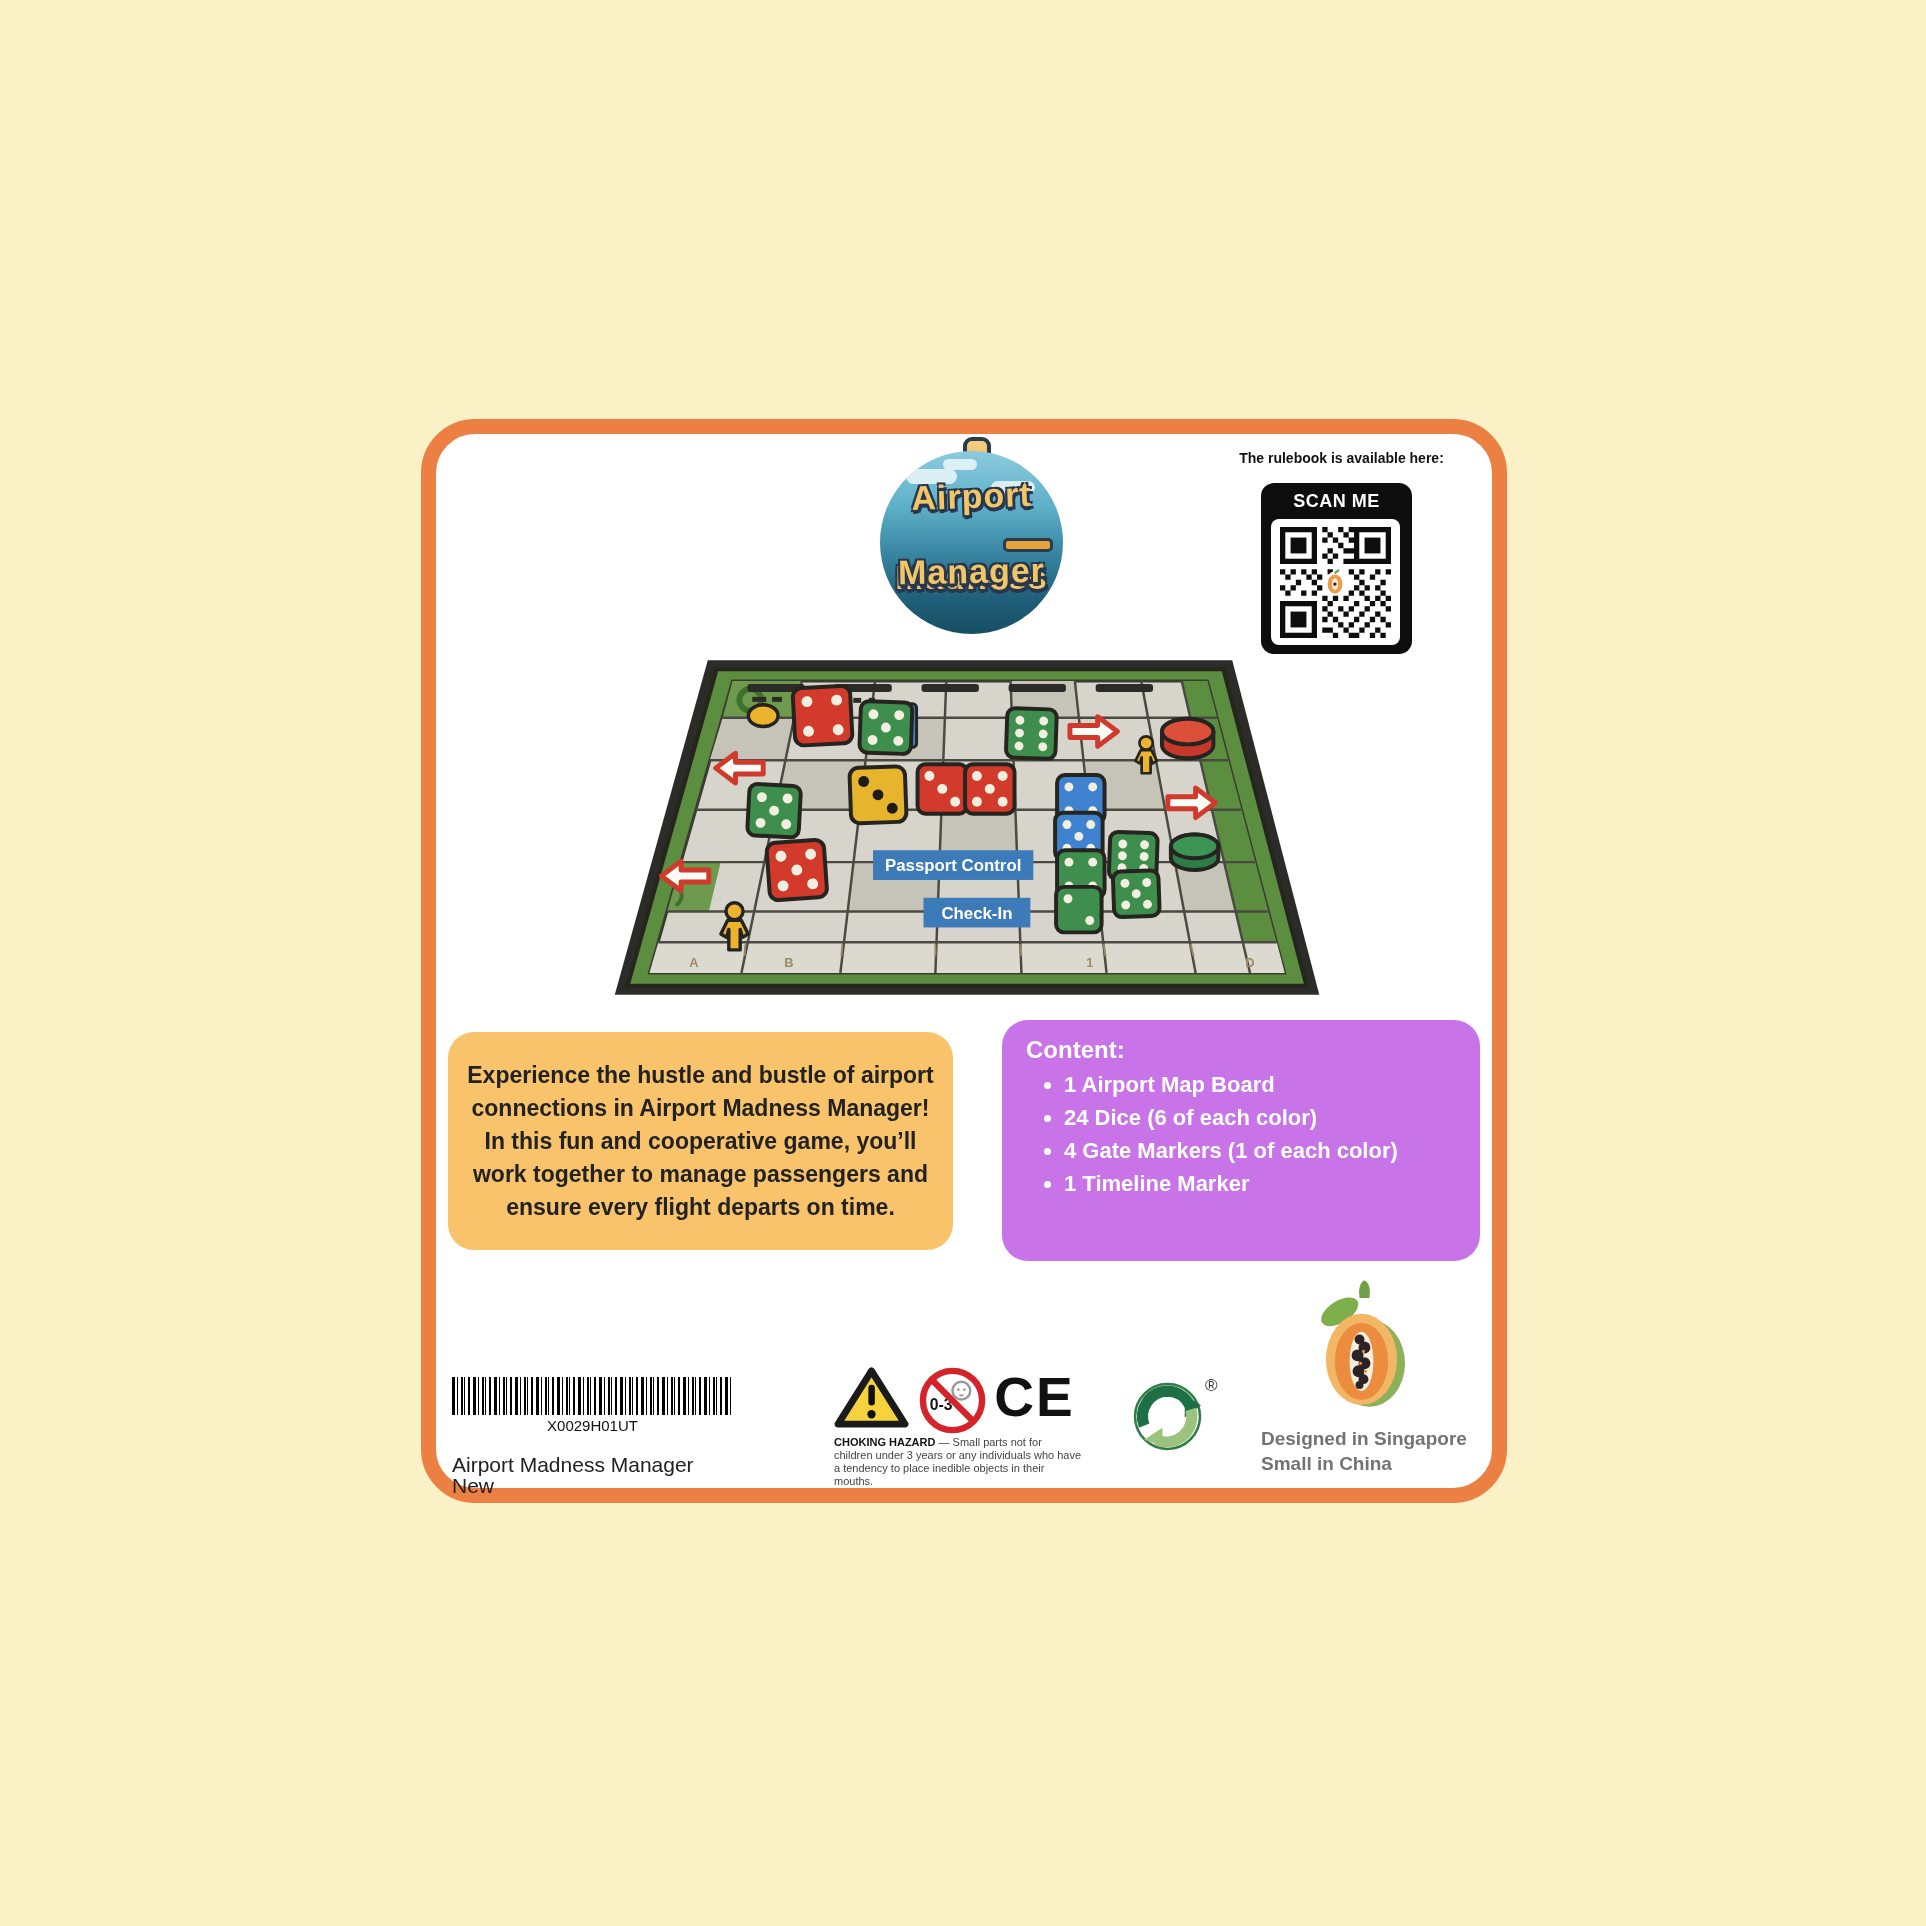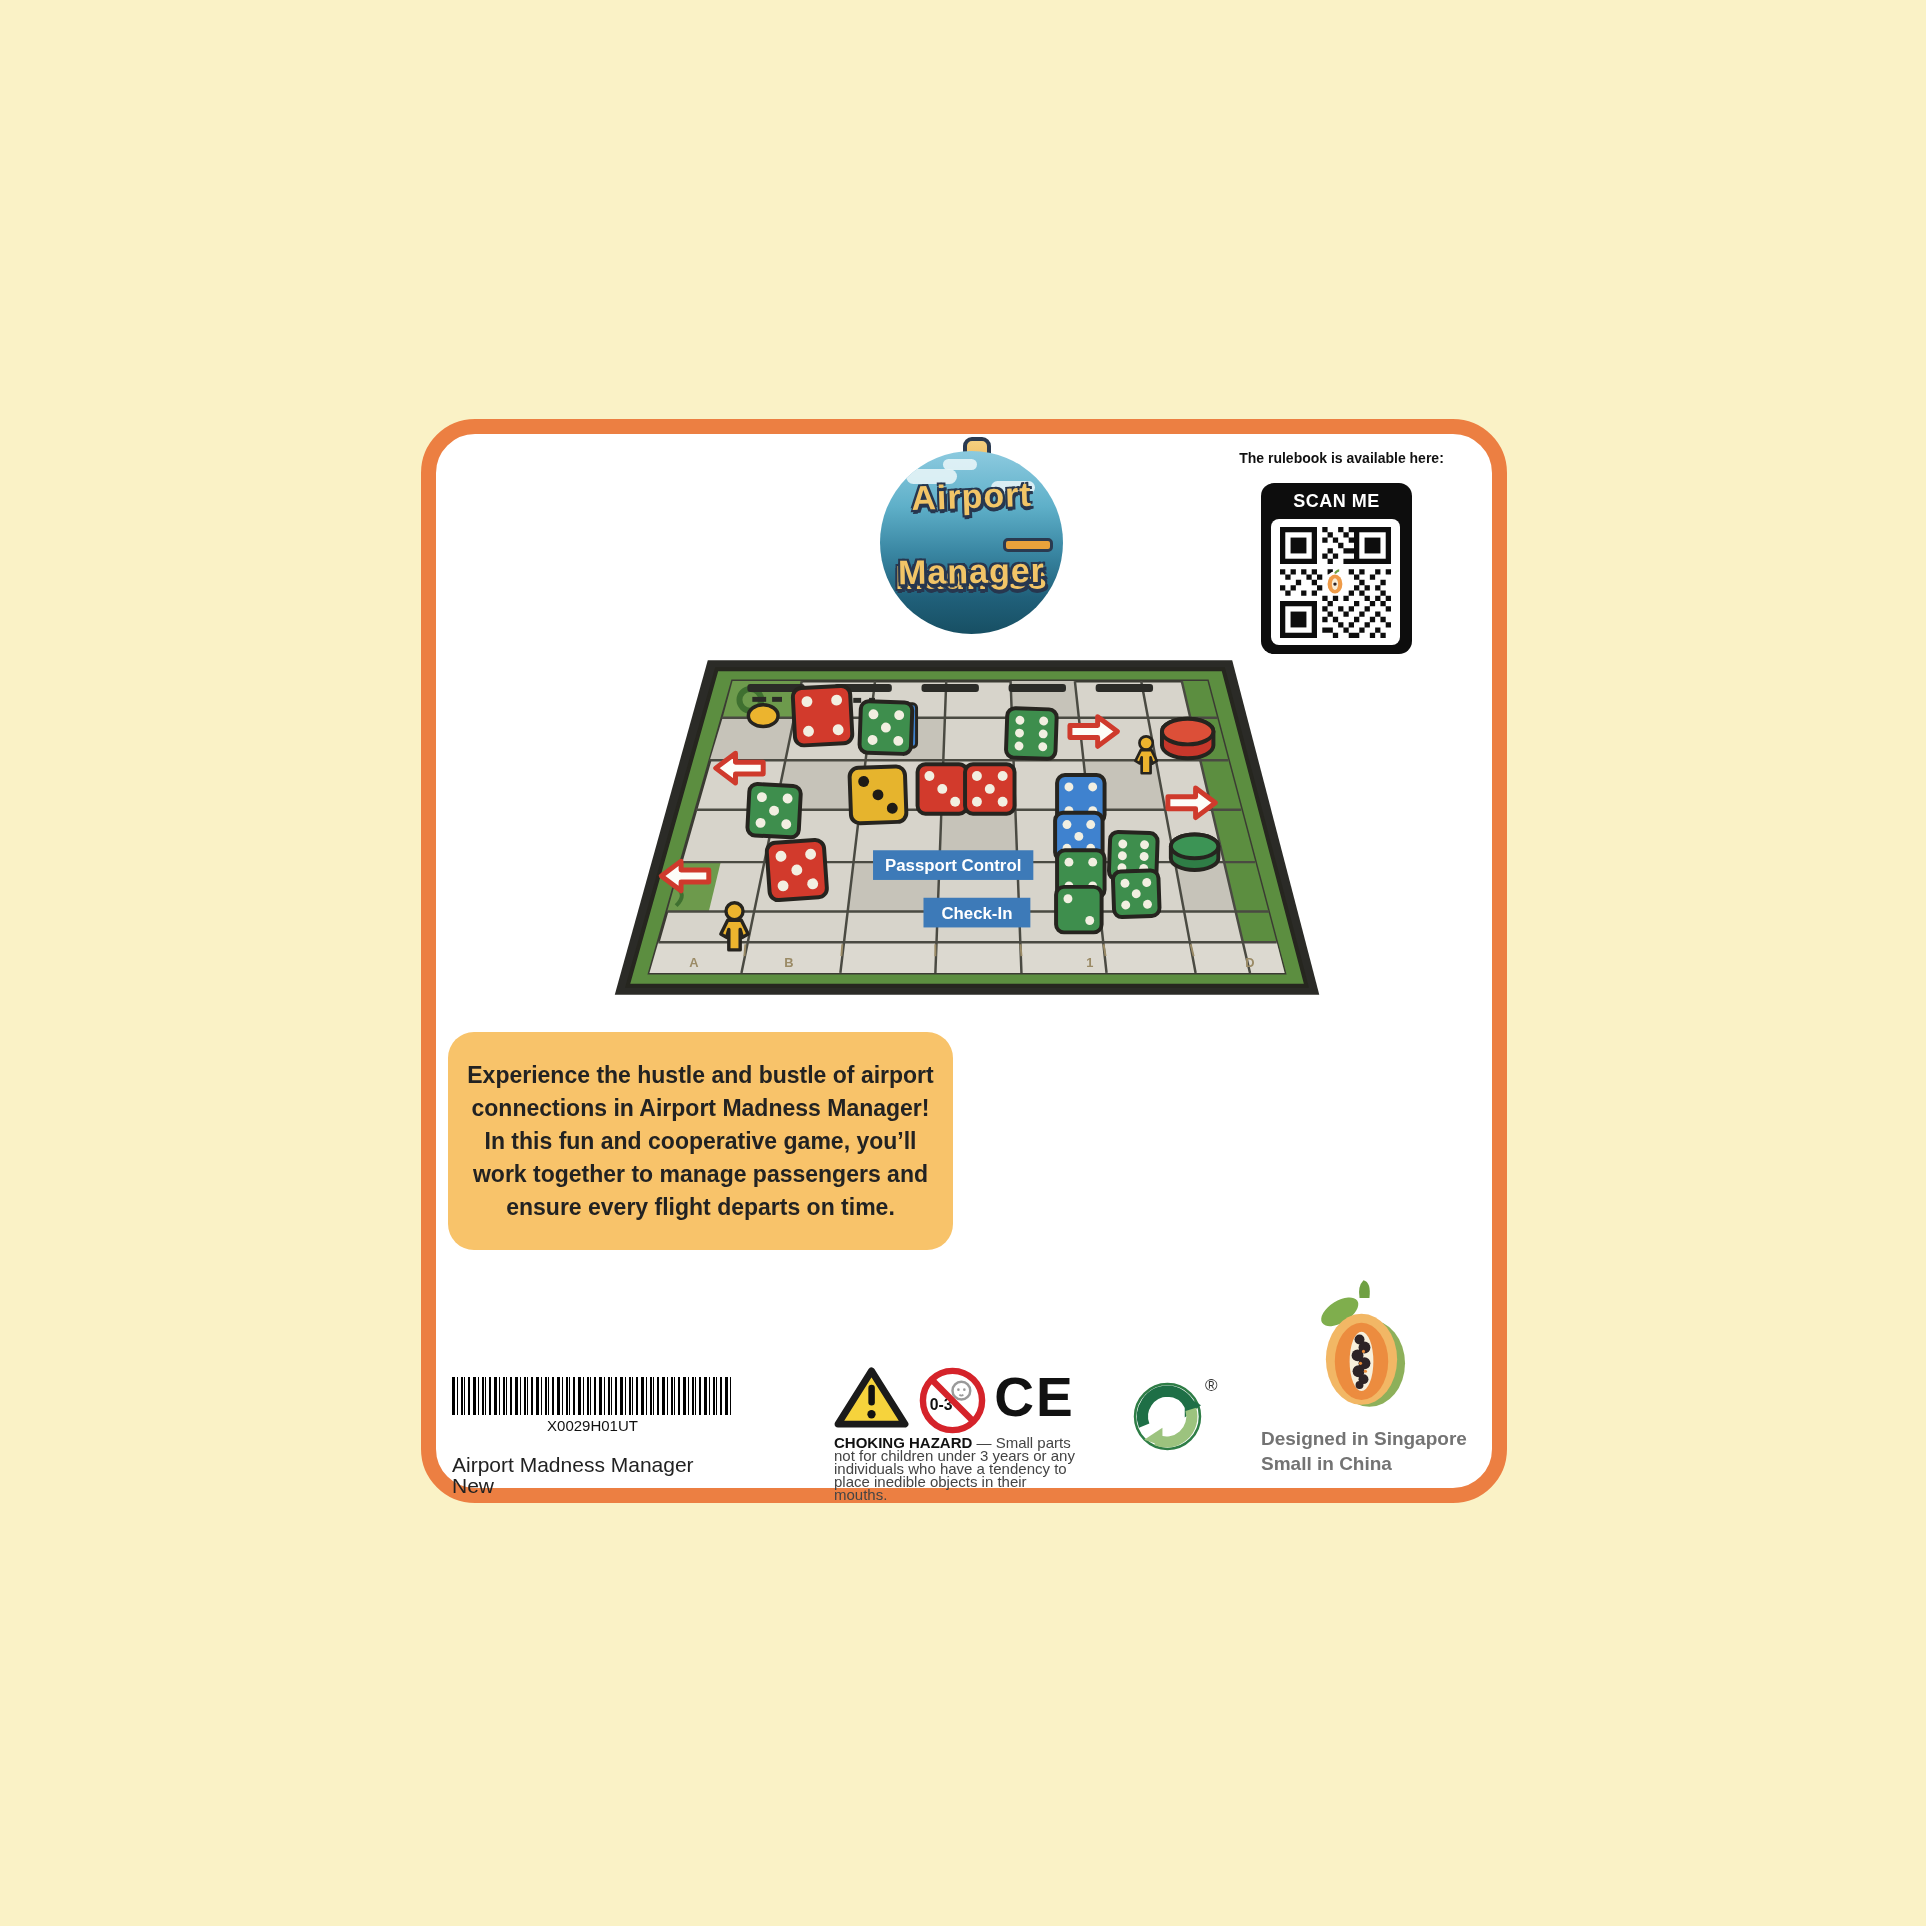--- a/index.html
+++ b/index.html
@@ -57,21 +57,21 @@
   .barcode-bars{width:281px;height:38px;
       background:repeating-linear-gradient(90deg,#000 0 3px,#fff 3px 5px,#000 5px 6px,#fff 6px 9px,
                  #000 9px 11px,#fff 11px 12px,#000 12px 13px,#fff 13px 16px,#000 16px 18px,#fff 18px 21px);}
   .barcode-code{width:281px;text-align:center;font-size:15px;color:#111;margin-top:2px;}
   .barcode-name{font-size:21px;color:#222;margin-top:20px;line-height:21px;}
 
   .warn-group{position:absolute;left:398px;top:929px;width:257px;}
   .warn-triangle{position:absolute;left:0;top:2px;}
   .warn-age{position:absolute;left:83px;top:2px;}
   .warn-ce{position:absolute;left:160px;top:4px;}
-  .choking{position:absolute;left:0px;top:73px;width:249px;font-size:15px;line-height:13px;color:#444;}
+  .choking{position:absolute;left:0px;top:73px;width:249px;font-size:11px;line-height:13px;color:#444;}
   .choking b{color:#111;}
 
   .greendot{position:absolute;left:696px;top:947px;}
   .registered{position:absolute;left:769px;top:942px;font-size:17px;color:#333;}
 
   .papaya{position:absolute;left:878px;top:842px;}
   .origin{position:absolute;left:825px;top:992px;font-size:19px;font-weight:700;color:#737373;line-height:25px;}
 </style>
 </head>
 <body>
@@ -338,20 +338,29 @@
           <circle cx="0" cy="-16" r="7.5"></circle>
           <path d="M-6,-8 L6,-8 L12,4 L7,7 L5,0 L5,18 L-5,18 L-5,0 L-7,7 L-12,4 Z"></path>
         </g>
       </g>
     </svg>
 
     <div class="desc-box">
       <p>Experience the hustle and bustle of airport connections in Airport Madness Manager! In this fun and cooperative game, you’ll work together to manage passengers and ensure every flight departs on time.</p>
     </div>
 
+    <div class="content-box">
+      <h2>Content:</h2>
+      <ul>
+        <li>1 Airport Map Board</li>
+        <li>24 Dice (6 of each color)</li>
+        <li>4 Gate Markers (1 of each color)</li>
+        <li>1 Timeline Marker</li>
+      </ul>
+    </div>
 
     <div class="barcode-block">
       <div class="barcode-bars"></div>
       <div class="barcode-code">X0029H01UT</div>
       <div class="barcode-name">
         <div>Airport Madness Manager</div>
         <div>New</div>
       </div>
     </div>
 

